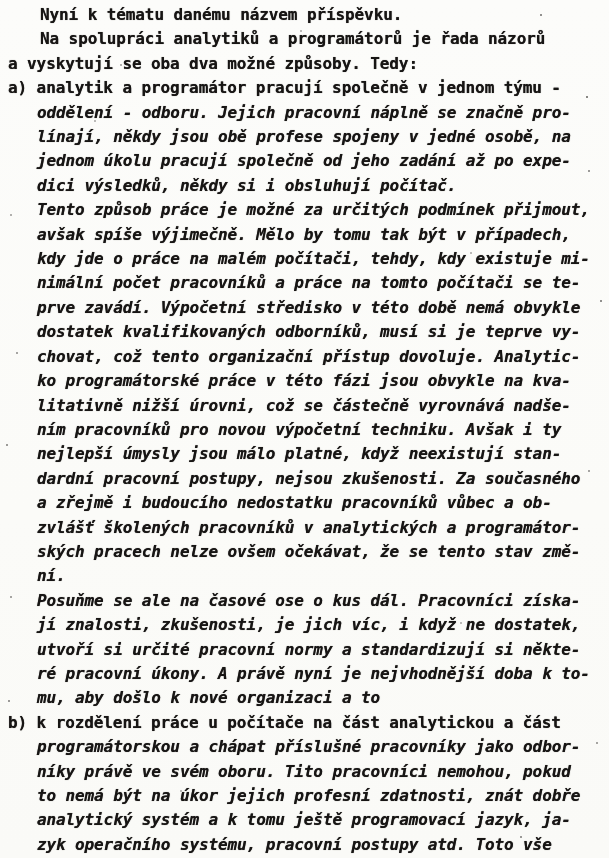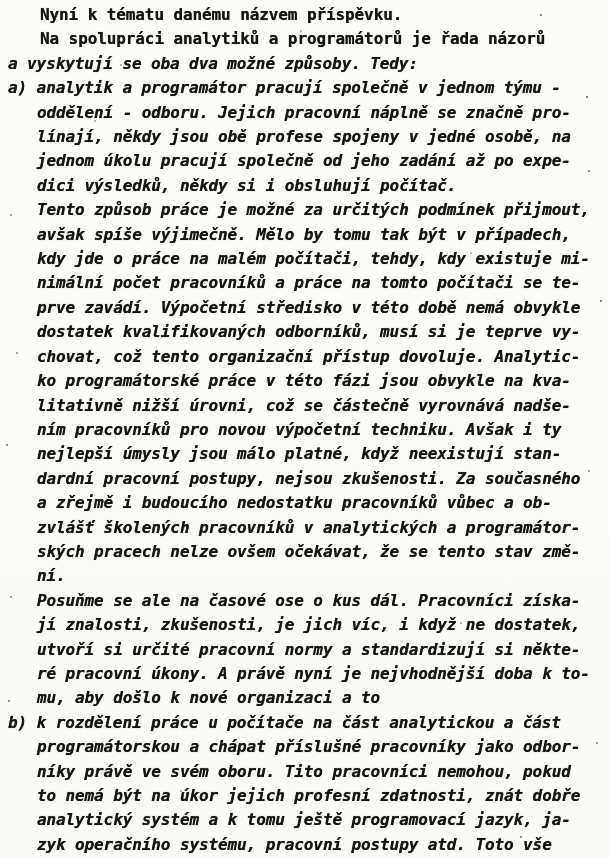--- a/index.html
+++ b/index.html
@@ -53,21 +53,21 @@
     padding: 3px 0 0 8px;
     color: #171514;
     font-size: 16px;
     font-weight: bold;
     line-height: 24.4px;
     letter-spacing: -0.1px;
     white-space: pre;
     text-shadow: 0 0 0.7px rgba(25,22,20,0.85);
     border-radius: 8px;
   }
-  .line.flush { padding-left: 0; font-style: italic; }
+  .line.flush { padding-left: 0; }
   .line.hang  { padding-left: 3ch; font-style: italic; }
   .line.para  { padding-left: 32px; }
 </style>
 </head>
 <body>
 
 <div class="page">
   <div class="text-body" id="text-body"><div class="line para">Nyní k tématu danému názvem příspěvku.</div><div class="line para">Na spolupráci analytiků a programátorů je řada názorů</div><div class="line flush">a vyskytují se oba dva možné způsoby. Tedy:</div><div class="line flush">a) analytik a programátor pracují společně v jednom týmu -</div><div class="line hang">oddělení - odboru. Jejich pracovní náplně se značně pro-</div><div class="line hang">línají, někdy jsou obě profese spojeny v jedné osobě, na</div><div class="line hang">jednom úkolu pracují společně od jeho zadání až po expe-</div><div class="line hang">dici výsledků, někdy si i obsluhují počítač.</div><div class="line hang">Tento způsob práce je možné za určitých podmínek přijmout,</div><div class="line hang">avšak spíše výjimečně. Mělo by tomu tak být v případech,</div><div class="line hang">kdy jde o práce na malém počítači, tehdy, kdy existuje mi-</div><div class="line hang">nimální počet pracovníků a práce na tomto počítači se te-</div><div class="line hang">prve zavádí. Výpočetní středisko v této době nemá obvykle</div><div class="line hang">dostatek kvalifikovaných odborníků, musí si je teprve vy-</div><div class="line hang">chovat, což tento organizační přístup dovoluje. Analytic-</div><div class="line hang">ko programátorské práce v této fázi jsou obvykle na kva-</div><div class="line hang">litativně nižší úrovni, což se částečně vyrovnává nadše-</div><div class="line hang">ním pracovníků pro novou výpočetní techniku. Avšak i ty</div><div class="line hang">nejlepší úmysly jsou málo platné, když neexistují stan-</div><div class="line hang">dardní pracovní postupy, nejsou zkušenosti. Za současného</div><div class="line hang">a zřejmě i budoucího nedostatku pracovníků vůbec a ob-</div><div class="line hang">zvlášť školených pracovníků v analytických a programátor-</div><div class="line hang">ských pracech nelze ovšem očekávat, že se tento stav změ-</div><div class="line hang">ní.</div><div class="line hang">Posuňme se ale na časové ose o kus dál. Pracovníci získa-</div><div class="line hang">jí znalosti, zkušenosti, je jich víc, i když ne dostatek,</div><div class="line hang">utvoří si určité pracovní normy a standardizují si někte-</div><div class="line hang">ré pracovní úkony. A právě nyní je nejvhodnější doba k to-</div><div class="line hang">mu, aby došlo k nové organizaci a to</div><div class="line flush">b) k rozdělení práce u počítače na část analytickou a část</div><div class="line hang">programátorskou a chápat příslušné pracovníky jako odbor-</div><div class="line hang">níky právě ve svém oboru. Tito pracovníci nemohou, pokud</div><div class="line hang">to nemá být na úkor jejich profesní zdatnosti, znát dobře</div><div class="line hang">analytický systém a k tomu ještě programovací jazyk, ja-</div><div class="line hang">zyk operačního systému, pracovní postupy atd. Toto vše</div></div>
 </div>
 

